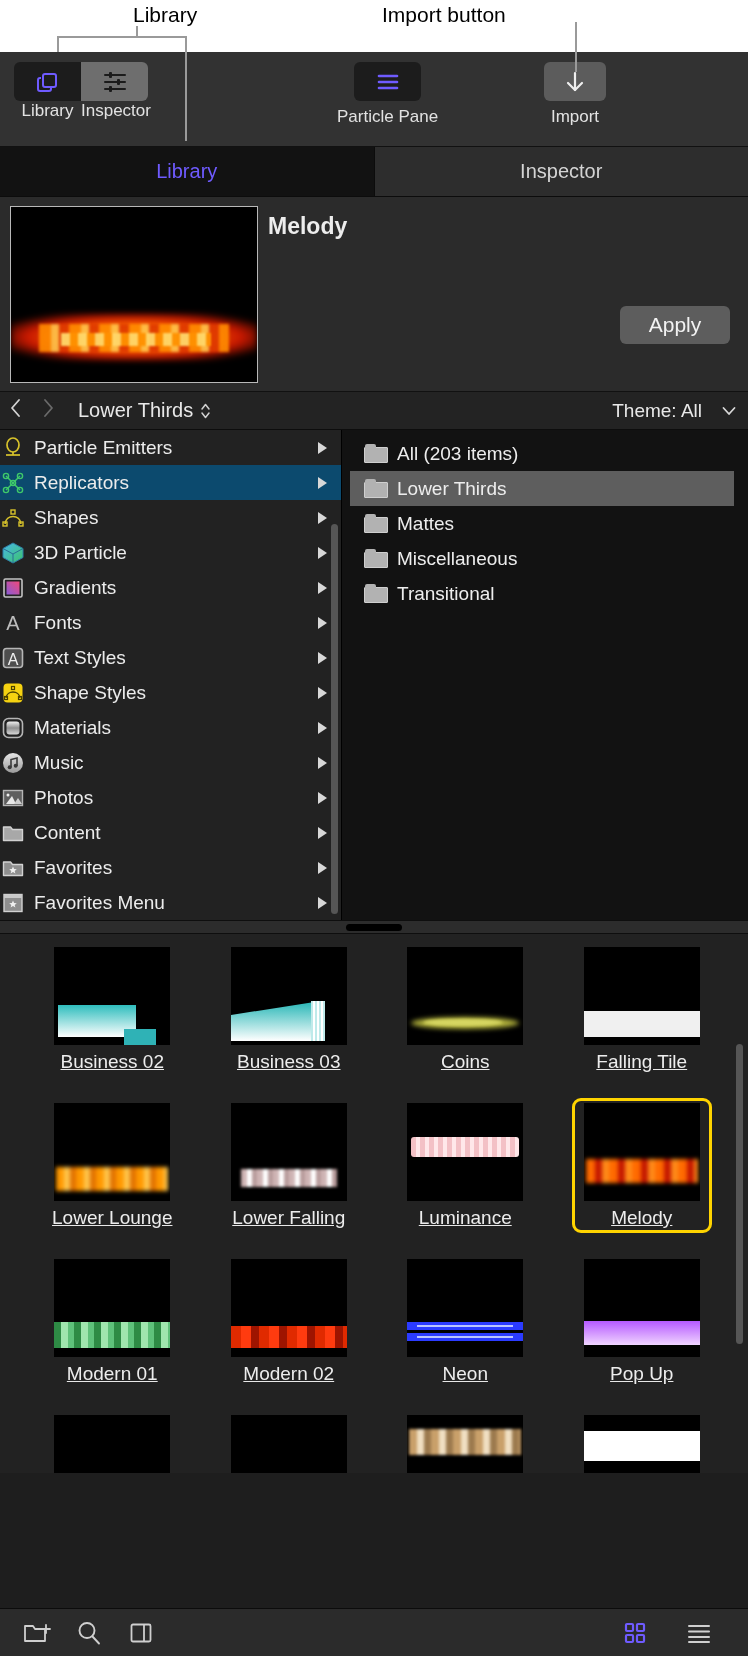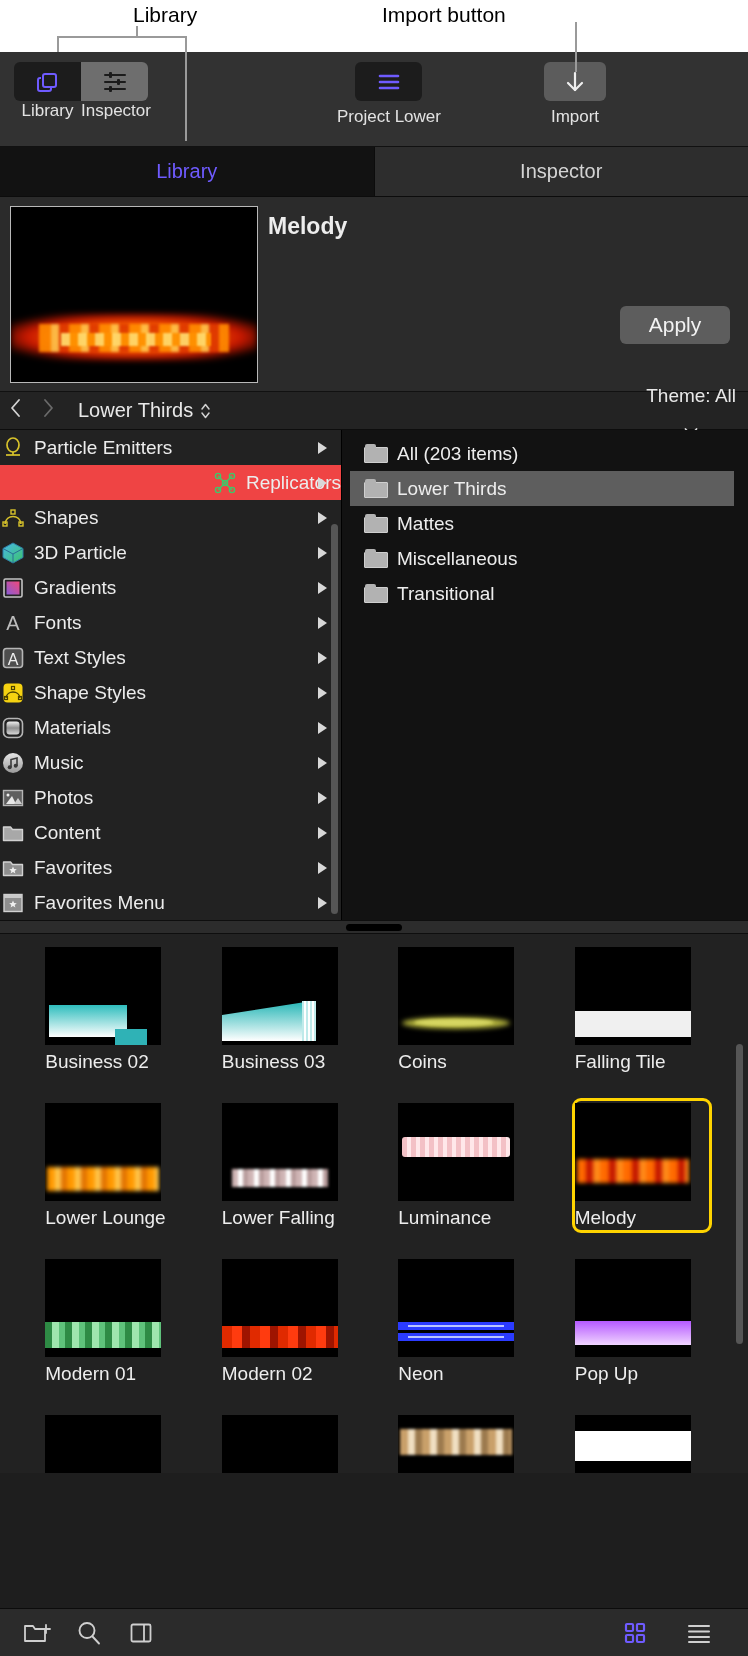--- a/index.html
+++ b/index.html
@@ -48,30 +48,30 @@
                background:#5d5d5d; border-radius:6px; display:flex; align-items:center;
                justify-content:center; font-size:21px; color:#f2f2f2; }
 
   
   .navbar { position:relative; height:38px; background:#232323; display:flex; align-items:center;
             border-bottom:1px solid #0d0d0d; }
   .nav-arrow { width:32px; text-align:center; font-size:22px; color:#cfcfcf; }
   .nav-arrow.dim { color:#6a6a6a; }
   .nav-path { margin-left:14px; font-size:20px; color:#e8e8e8; display:flex; align-items:center; gap:7px; }
   .stepper { display:inline-flex; flex-direction:column; line-height:7px; font-size:11px; color:#cfcfcf; }
-  .theme-menu { position:absolute; right:12px; font-size:19px; color:#e8e8e8; display:flex; align-items:center; gap:20px;flex-direction:column; }
+  .theme-menu { position:absolute; right:12px; font-size:19px; color:#e8e8e8; display:flex; align-items:center; gap:20px; }
 
   
   .columns { display:flex; height:490px; background:#222; position:relative; }
   .col-left { width:341px; background:#222; position:relative; overflow:hidden; }
   .col-divider { width:1px; background:#000; }
   .col-right { flex:1; background:#121212; position:relative; overflow:hidden; }
 
   .cat-row { height:35px; display:flex; align-items:center; position:relative; }
-  .cat-row.selected { background:#ef4444;justify-content:flex-end; }
+  .cat-row.selected { background:#0c4a6e; }
   .cat-icon { width:26px; height:26px; margin-right:8px; flex:0 0 26px; display:flex;
               align-items:center; justify-content:center; }
   .cat-label { font-size:19px; color:#ececec; }
   .disc { position:absolute; right:14px; top:50%; transform:translateY(-50%);
           width:0; height:0; border-left:9px solid #d8d8d8;
           border-top:6px solid transparent; border-bottom:6px solid transparent; }
 
   .folder-row { height:35px; display:flex; align-items:center; padding-left:14px; margin:0 14px 0 8px; }
   .folder-row.selected { background:#5e5e5e; }
   .folder-icon { width:24px; height:18px; margin-right:9px; flex:0 0 24px; position:relative; }
@@ -85,22 +85,22 @@
 
   
   .splitter { height:14px; background:#2c2c2c; display:flex; align-items:center;
               justify-content:center; border-top:1px solid #0e0e0e; border-bottom:1px solid #0e0e0e; }
   .splitter-grip { width:56px; height:7px; background:#000; border-radius:4px; }
 
   
   .grid-wrap { position:relative; height:539px; background:#222; overflow:hidden; }
   .grid { display:grid; grid-template-columns:repeat(4,1fr); padding:8px 18px 0 24px; }
   .cell { display:flex; flex-direction:column; align-items:center; height:156px; position:relative; }
-  .cell-inner { width:140px; display:flex; flex-direction:column; align-items:flex-start;
-                border:3px solid transparent; border-radius:9px; padding:2px 0 1px; }
+  .cell-inner { width:140px; display:flex; flex-direction:column; align-items:center;
+                border:3px solid transparent; border-radius:9px; padding:2px 0 1px;text-decoration:underline; }
   .cell.selected .cell-inner { border-color:#ffd400; }
   .tile { width:116px; height:98px; background:#000; position:relative; overflow:hidden; }
   .cell-label { margin-top:6px; font-size:19px; color:#ededed; white-space:nowrap; }
 
   
   .bottombar { position:absolute; left:0; bottom:0; width:748px; height:48px;
                background:#2b2b2b; border-top:1px solid #0c0c0c;
                display:flex; align-items:center; }
   .bb-icon { width:30px; height:30px; margin-left:22px; display:flex; align-items:center; justify-content:center; }
   .bb-right { margin-left:auto; display:flex; align-items:center; }
@@ -160,21 +160,21 @@
     <div class="tool-group" style="left:337px; top:10px;">
       <div class="tbtn solo-dark">
         <svg width="28" height="28" viewBox="0 0 28 28">
           <g stroke="#6f5bff" stroke-width="2.6" stroke-linecap="round">
             <line x1="5" y1="8" x2="23" y2="8"></line>
             <line x1="5" y1="14" x2="23" y2="14"></line>
             <line x1="5" y1="20" x2="23" y2="20"></line>
           </g>
         </svg>
       </div>
-      <div class="tool-caption">Project Lower</div>
+      <div class="tool-caption">Particle Pane</div>
     </div>
 
     <div class="tool-group" style="left:544px; top:10px;">
       <div class="tbtn solo-grey">
         <svg width="24" height="26" viewBox="0 0 24 26">
           <g stroke="#efefef" stroke-width="2.2" stroke-linecap="round" stroke-linejoin="round" fill="none">
             <line x1="12" y1="4" x2="12" y2="21"></line>
             <polyline points="5,14 12,21 19,14"></polyline>
           </g>
         </svg>

